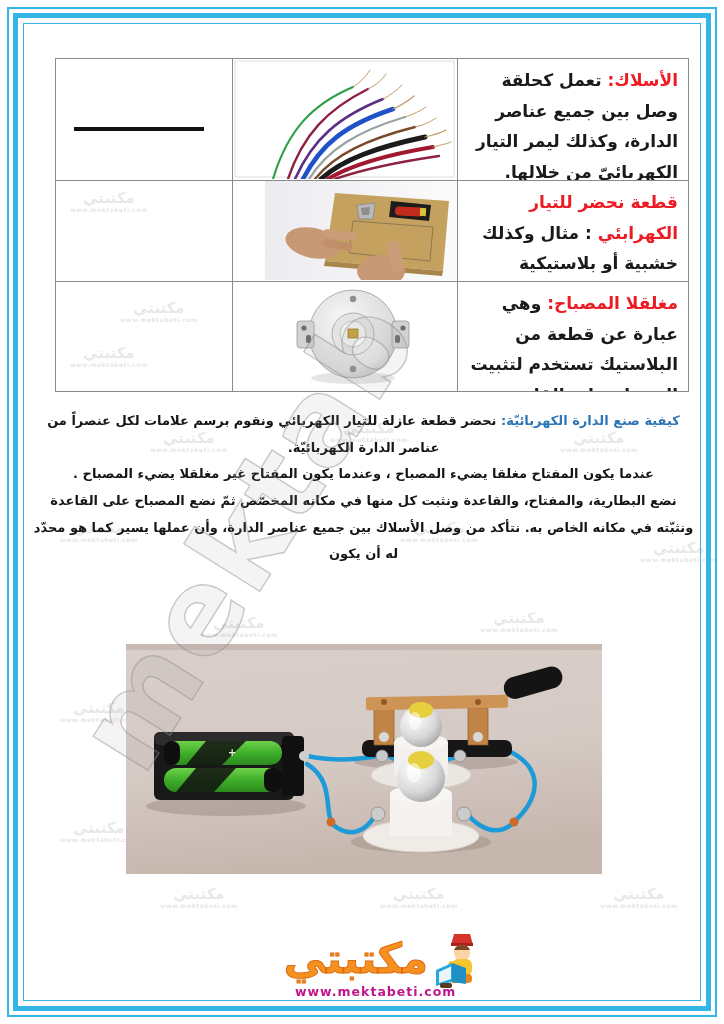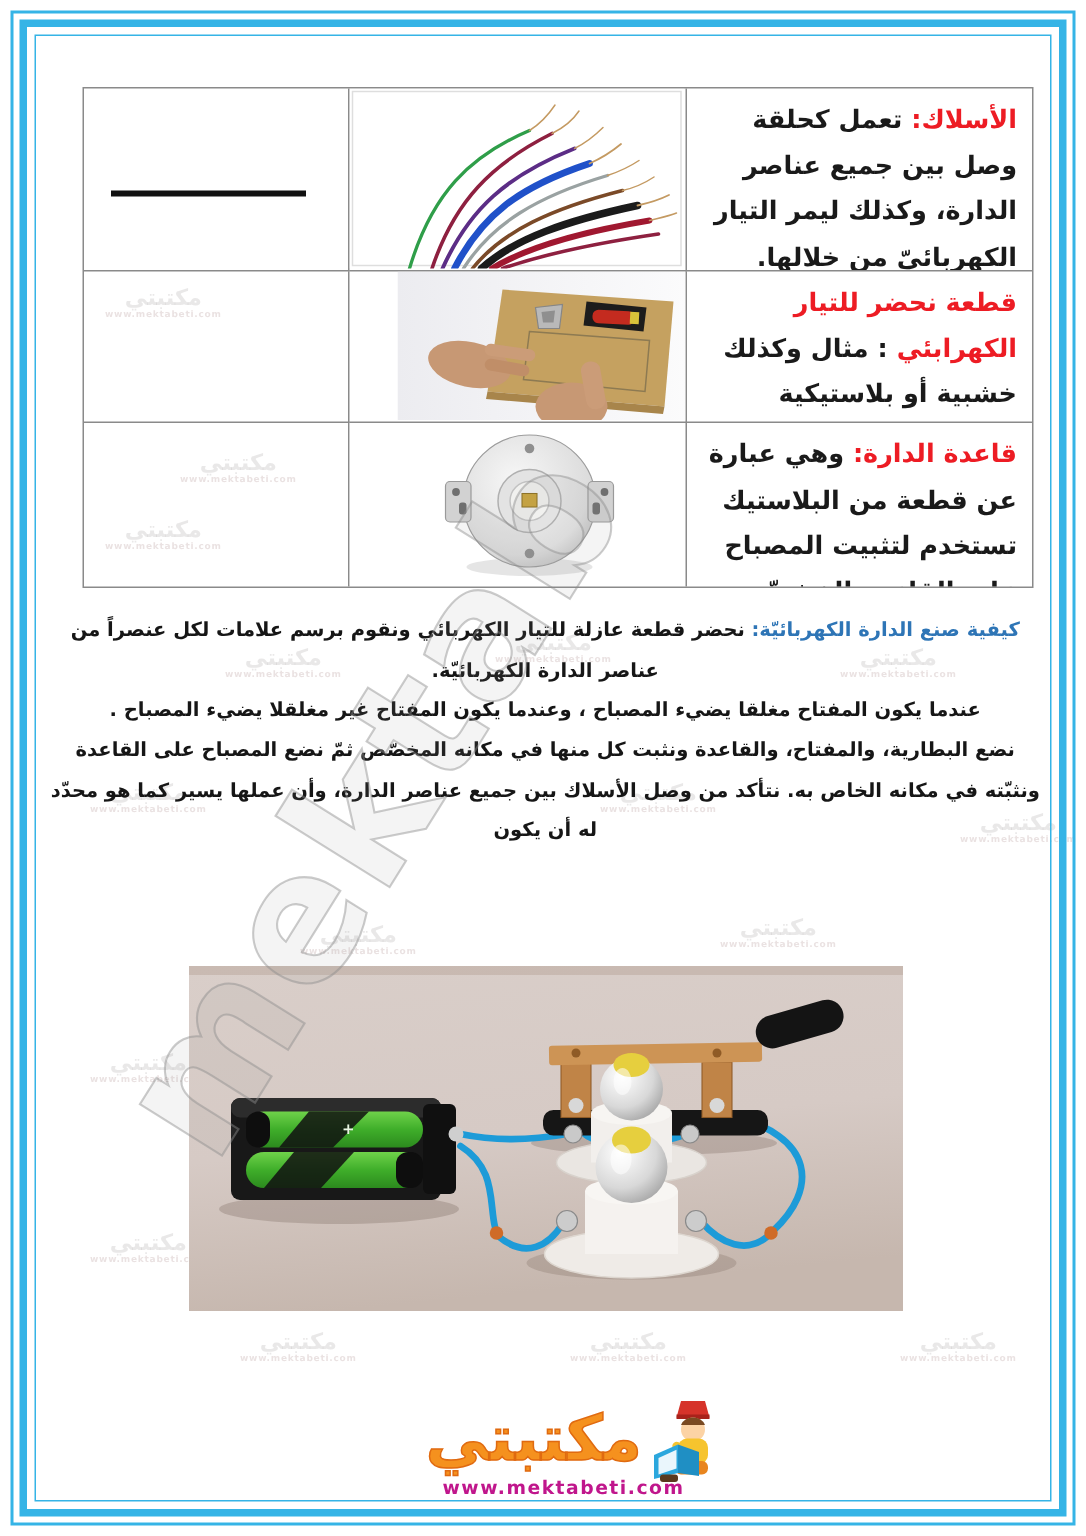--- a/index.html
+++ b/index.html
@@ -169,21 +169,21 @@
 
         <circle cx="120" cy="52" r="21" fill="#e3e3e3" stroke="#b0b0b0" stroke-width="1"></circle>
         <circle cx="120" cy="52" r="13" fill="#f1f1ef" stroke="#c2c2c2" stroke-width="1"></circle>
         <rect x="115" y="47" width="10" height="9" fill="#caa43a" stroke="#8d6f1d" stroke-width="0.7"></rect>
         <circle cx="120" cy="17" r="3.2" fill="#8f8f8f"></circle>
         <circle cx="120" cy="87" r="3.2" fill="#8f8f8f"></circle>
       </svg>
     </div>
     <div class="cell last-col last-row">
       <div class="cell-text">
-        <span class="term">قاعدة الدارة:</span>
+        <span class="term">مغلقلا المصباح:</span>
         <span>وهي عبارة عن قطعة من البلاستيك تستخدم لتثبيت المصباح على القاعدة الخشبيّة</span>
       </div>
     </div>
   </div>
 
   <div class="bodytext">
     <div>
       <span class="heading">كيفية صنع الدارة الكهربائيّة:</span>
       <span>نحضر قطعة عازلة للتيار الكهربائي ونقوم برسم علامات لكل عنصراً من عناصر الدارة الكهربائيّة.</span>
     </div>

